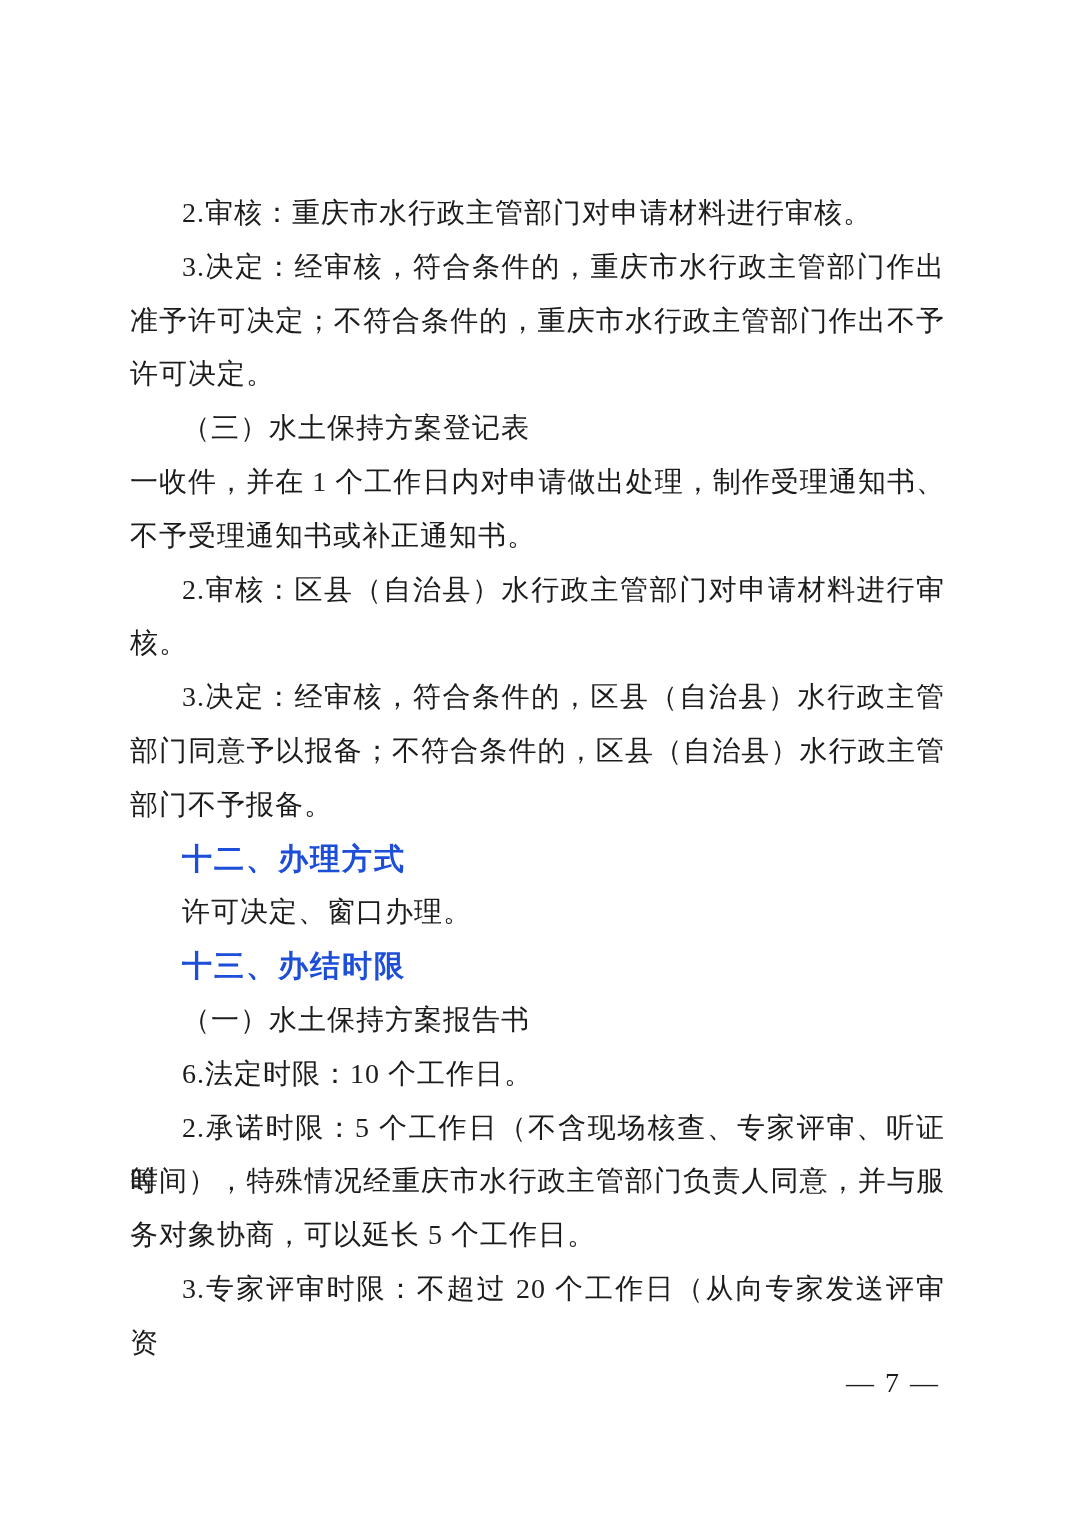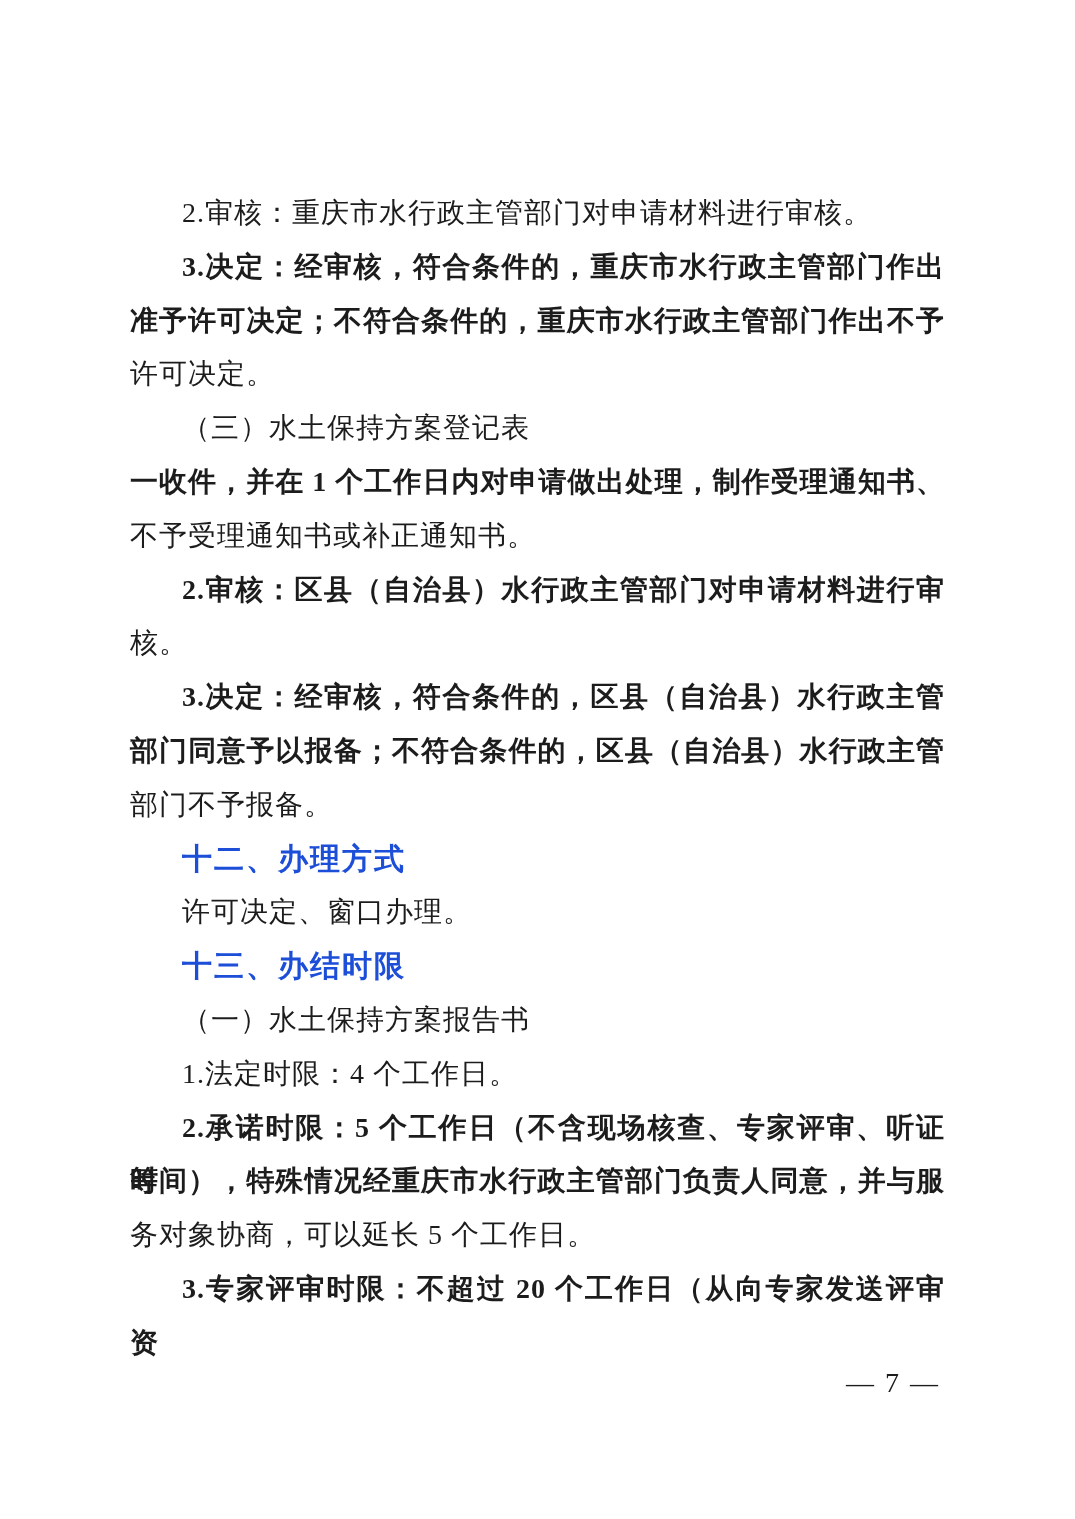--- a/index.html
+++ b/index.html
@@ -31,21 +31,20 @@
     letter-spacing: 1px;
     text-align: left;
     white-space: normal;
   }
   .line.indent {
     text-indent: 52px;
   }
   .line.fill {
     text-align: justify;
     text-align-last: justify;
-    font-weight: bold;
     -moz-text-align-last: justify;
   }
   .line.heading {
     font-family: "Liberation Sans", "DejaVu Sans", sans-serif;
     font-weight: 700;
     font-size: 30px;
     letter-spacing: 2px;
     color: #1d4ed8;
   }
   .page-footer {
@@ -95,21 +94,21 @@
       <div class="paragraph">
         <div class="line indent">许可决定、窗口办理。</div>
       </div>
       <div class="paragraph">
         <div class="line indent heading">十三、办结时限</div>
       </div>
       <div class="paragraph">
         <div class="line indent">（一）水土保持方案报告书</div>
       </div>
       <div class="paragraph">
-        <div class="line indent">1.法定时限：4 个工作日。</div>
+        <div class="line indent">6.法定时限：10 个工作日。</div>
       </div>
       <div class="paragraph">
         <div class="line indent fill">2.承诺时限：5 个工作日（不含现场核查、专家评审、听证等</div>
         <div class="line fill">时间），特殊情况经重庆市水行政主管部门负责人同意，并与服</div>
         <div class="line">务对象协商，可以延长 5 个工作日。</div>
       </div>
       <div class="paragraph">
         <div class="line indent fill">3.专家评审时限：不超过 20 个工作日（从向专家发送评审资</div>
       </div>
     </div>

